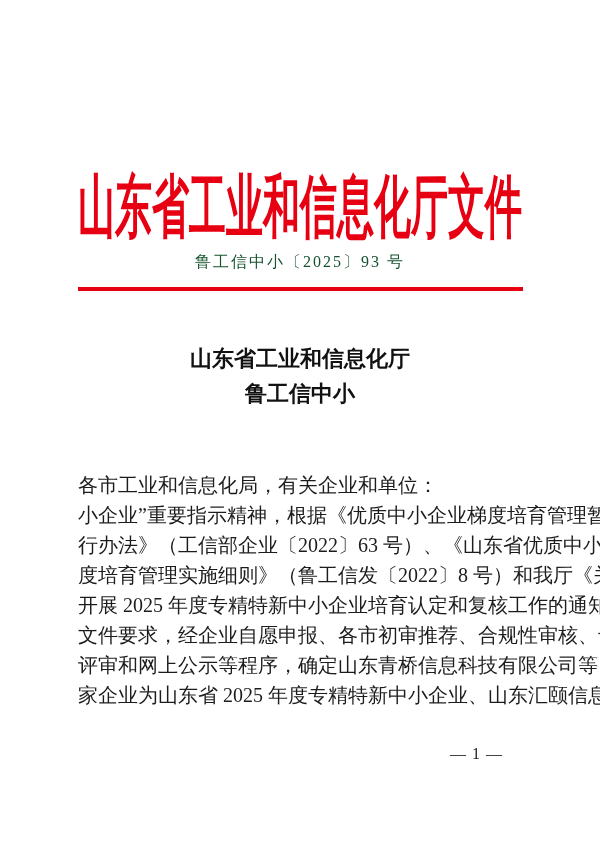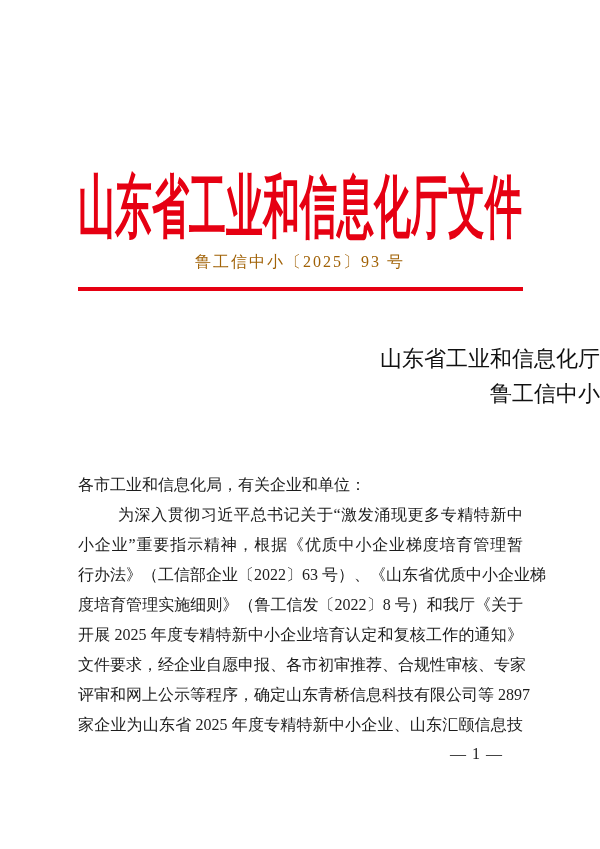--- a/index.html
+++ b/index.html
@@ -35,50 +35,50 @@
   }
   
   .doc-number {
     position: absolute;
     top: 252px;
     left: 0;
     width: 600px;
     text-align: center;
     font-size: 16px;
     letter-spacing: 2px;
-    color: #a16207;
+    color: #14532d;
   }
   
   .red-line {
     position: absolute;
     top: 287px;
     left: 78px;
     width: 445px;
     height: 4px;
     background: var(--accent);
   }
   
   .doc-title {
     position: absolute;
     top: 341px;
     left: 0;
     width: 600px;
-    text-align: right;
-    font-weight: normal;
+    text-align: center;
+    font-weight: bold;
     font-size: 22px;
     line-height: 35px;
     color: #111111;
   }
   
   .body-text {
     position: absolute;
     top: 470px;
     left: 78px;
     width: 445px;
-    font-size: 16px;
+    font-size: 20px;
     line-height: 30px;
     color: #1c1c1c;
   }
   .body-line {
     text-align: justify;
     text-align-last: justify;
     white-space: nowrap;
   }
   .body-line.first { text-align-last: left; white-space: normal; }
   .body-line.indent { padding-left: 40px; }
@@ -103,21 +103,20 @@
 
   <div class="red-line"></div>
 
   <div class="doc-title">
     <div>山东省工业和信息化厅</div>
     <div>鲁工信中小</div>
   </div>
 
   <div class="body-text">
     <div class="body-line first">各市工业和信息化局，有关企业和单位：</div>
-    <div class="body-line indent">为深入贯彻习近平总书记关于“激发涌现更多专精特新中</div>
     <div class="body-line">小企业”重要指示精神，根据《优质中小企业梯度培育管理暂</div>
     <div class="body-line">行办法》（工信部企业〔2022〕63 号）、《山东省优质中小企业梯</div>
     <div class="body-line">度培育管理实施细则》（鲁工信发〔2022〕8 号）和我厅《关于</div>
     <div class="body-line">开展 2025 年度专精特新中小企业培育认定和复核工作的通知》</div>
     <div class="body-line">文件要求，经企业自愿申报、各市初审推荐、合规性审核、专家</div>
     <div class="body-line">评审和网上公示等程序，确定山东青桥信息科技有限公司等 2897</div>
     <div class="body-line">家企业为山东省 2025 年度专精特新中小企业、山东汇颐信息技</div>
   </div>
 
   <div class="page-number">— 1 —</div>

